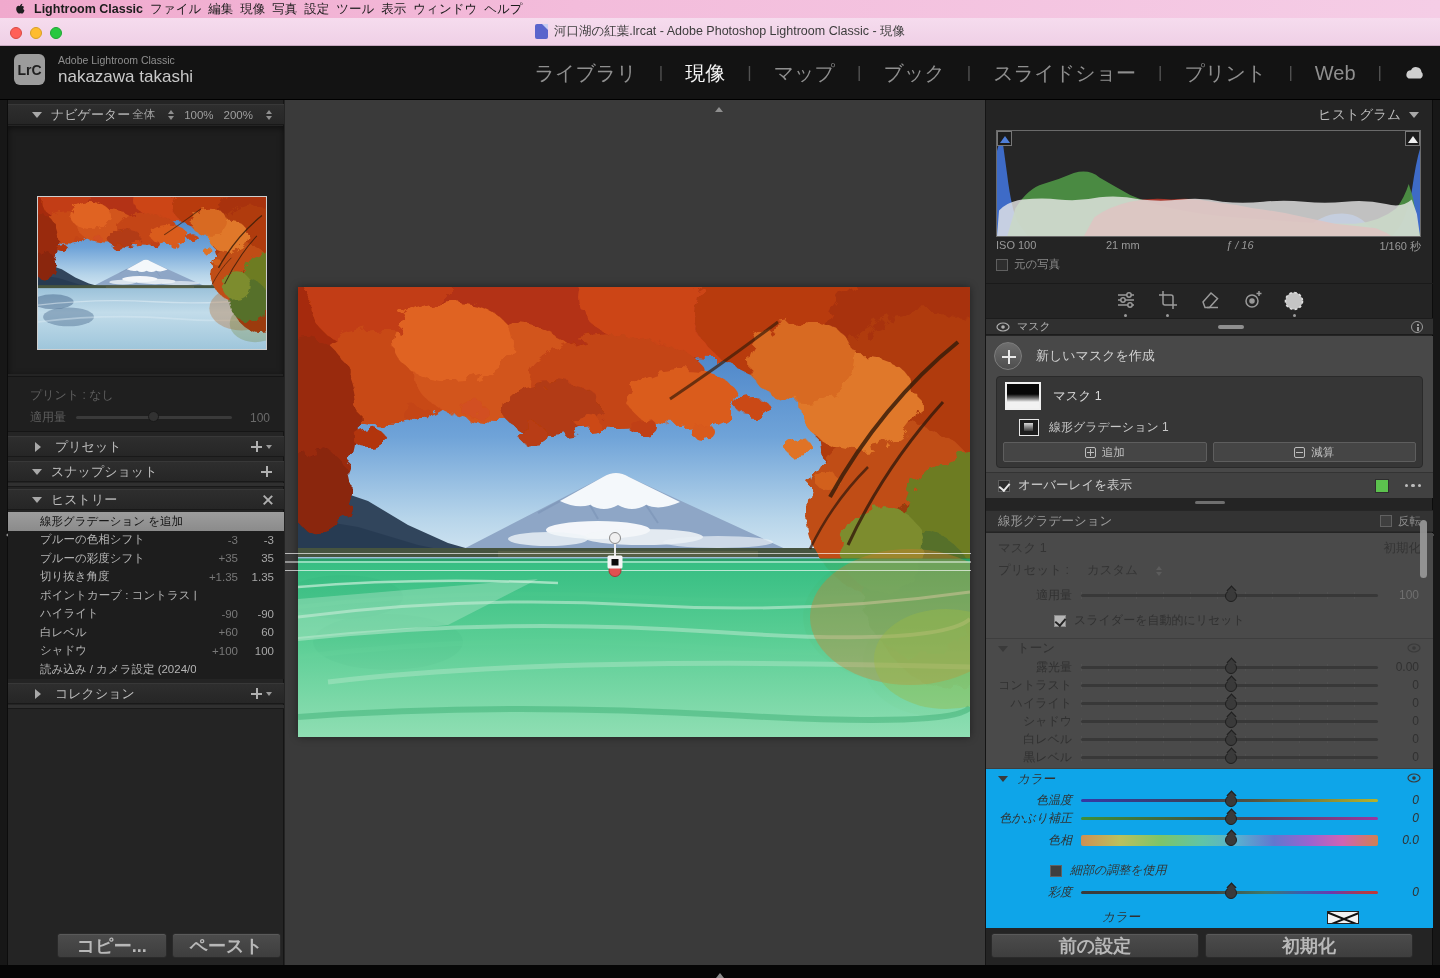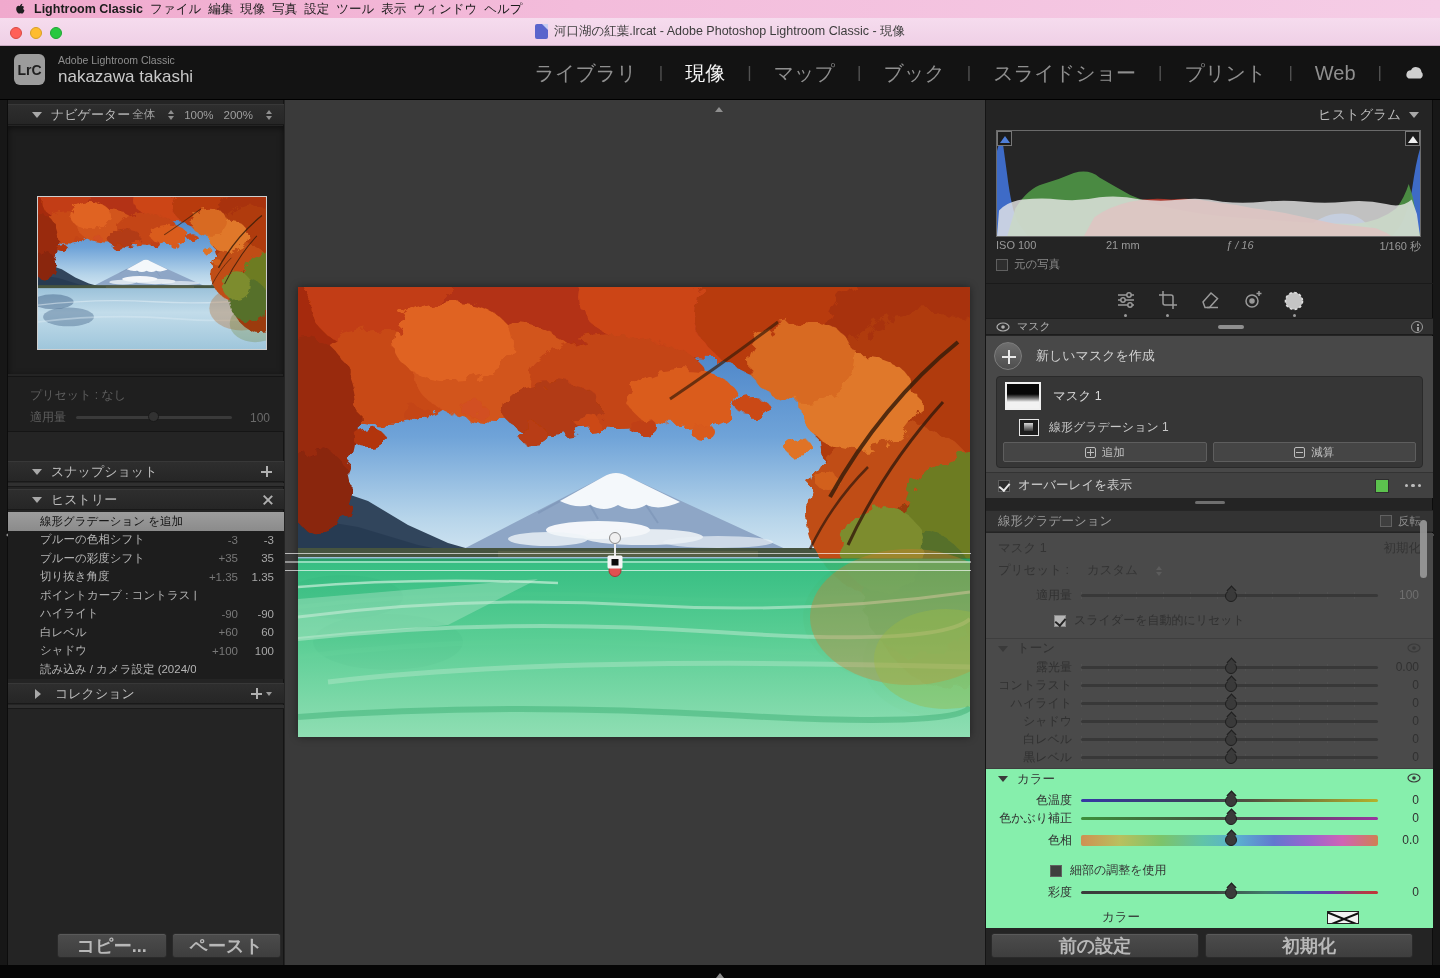--- a/index.html
+++ b/index.html
@@ -185,21 +185,21 @@
   .track.temp{background:linear-gradient(90deg,#3538a6,#3c4052 42%,#54533f 58%,#b4b32c);}
   .track.tint{background:linear-gradient(90deg,#3d8f3a,#44503f 45%,#554057 60%,#99389f);}
   .track.hue{background:linear-gradient(90deg,#cf9052,#b9c05e 13%,#7cc46a 27%,#5fc4a8 41%,#5aaed0 53%,#6277cf 65%,#9b63cf 77%,#cf63b4 88%,#cf8052);}
   .track.sat{background:linear-gradient(90deg,#3a3a3a,#404943 45%,#3f7a6a 62%,#3a5fae 74%,#6a3aae 84%,#b03a4a 95%,#c03838);}
 
   .tonehead{position:absolute;left:0;width:447px;height:20px;display:flex;align-items:center;padding:0 12px;color:#323232;font-size:12.5px;border-top:1px solid #3e3e3e;}
   .tonehead .disc.open{border-top-color:#3a3a3a;}
   .eye-r{margin-left:auto;}
   .tone-sec{position:absolute;left:0;top:538px;width:447px;height:130px;background:#4a4a4a;}
   .tone-sliders{position:absolute;left:0;top:20px;width:447px;}
-  .color-sec{position:absolute;left:0;top:668px;width:447px;height:160px;background:#86efac;border-top:1px solid #3e3e3e;}
+  .color-sec{position:absolute;left:0;top:668px;width:447px;height:160px;background:#0ea5e9;border-top:1px solid #3e3e3e;font-style:italic;}
   .color-sliders{position:absolute;left:0;top:22px;width:447px;}
   .detail-row{position:absolute;left:64px;top:93px;display:flex;align-items:center;gap:8px;font-size:12px;color:#343434;}
   .sat-row{position:absolute;left:0;top:114px;width:447px;}
   .swatch-row{position:absolute;left:0;top:140px;width:447px;display:flex;align-items:center;padding:0 12px;color:#313131;font-size:12.5px;}
   .swatch-row .lbl2{margin-left:104px;}
   .xswatch{margin-left:auto;margin-right:62px;width:32px;height:13px;background:#f2f2f2;border:1px solid #222;position:relative;overflow:hidden;}
   .xswatch::before,.xswatch::after{content:"";position:absolute;left:-4px;top:5.5px;width:40px;height:1.5px;background:#111;}
   .xswatch::before{transform:rotate(22deg);} .xswatch::after{transform:rotate(-22deg);}
   .rp-buttons{position:absolute;left:0;bottom:7px;width:447px;display:flex;gap:6px;padding:0 20px 0 5px;}
   .rp-buttons .btn{flex:1;}
@@ -383,30 +383,38 @@
         </span>
       </div>
       <div class="nav-body">
         <div class="nav-thumb">
           <svg viewBox="0 0 672 450" preserveAspectRatio="none">
               <use href="#photo-sym"></use>
             </svg>
         </div>
       </div>
       <div class="preset-preview">
-        <div class="pp-label">プリセット : なし</div>
+        <div class="pp-label">プリント : なし</div>
         <div class="pp-amount">
           <span>適用量</span>
           <span class="pp-track">
               <span class="pp-thumb"></span>
             </span>
           <span class="pp-val">100</span>
         </div>
       </div>
 
+      <div class="lp-header hd-presets">
+        <span class="disc closed"></span>
+        <span>プリセット</span>
+        <span class="lp-right">
+            <span class="plus-ic"></span>
+            <span class="tiny-down"></span>
+          </span>
+      </div>
       <div class="lp-header hd-snapshots">
         <span class="disc open"></span>
         <span>スナップショット</span>
         <span class="lp-right">
             <span class="plus-ic"></span>
           </span>
       </div>
       <div class="empty-strip"></div>
       <div class="lp-header hd-history">
         <span class="disc open"></span>

